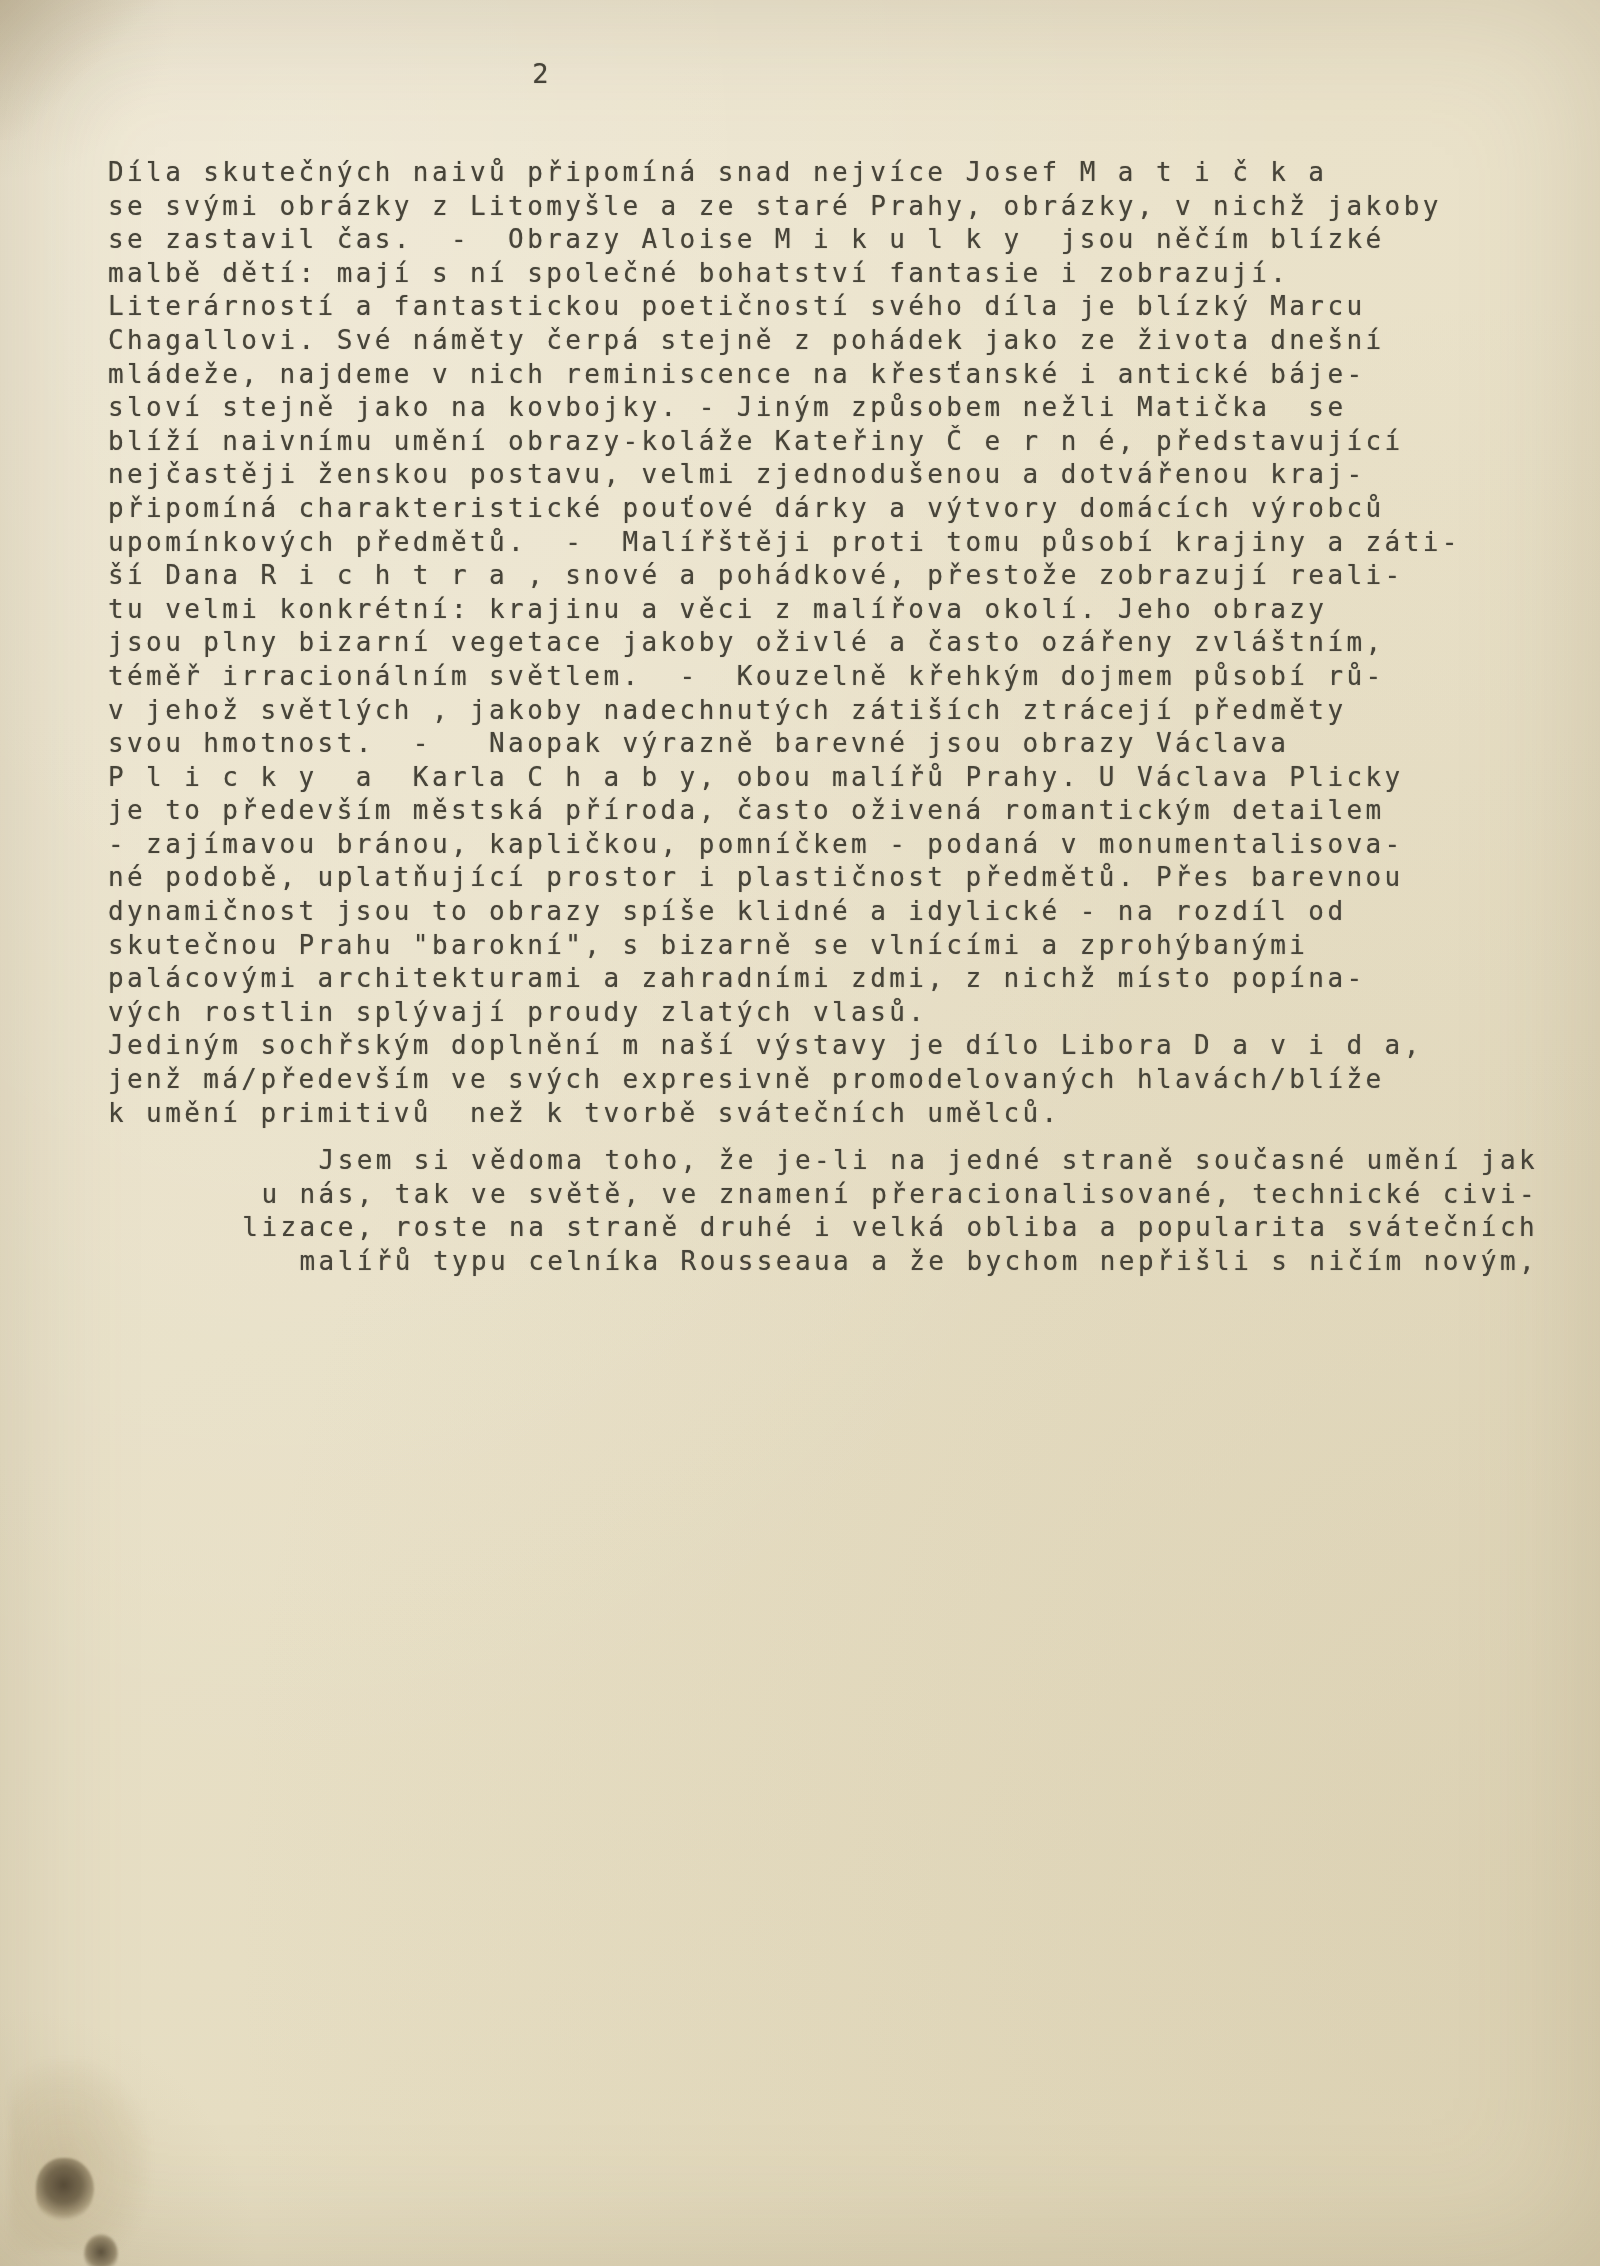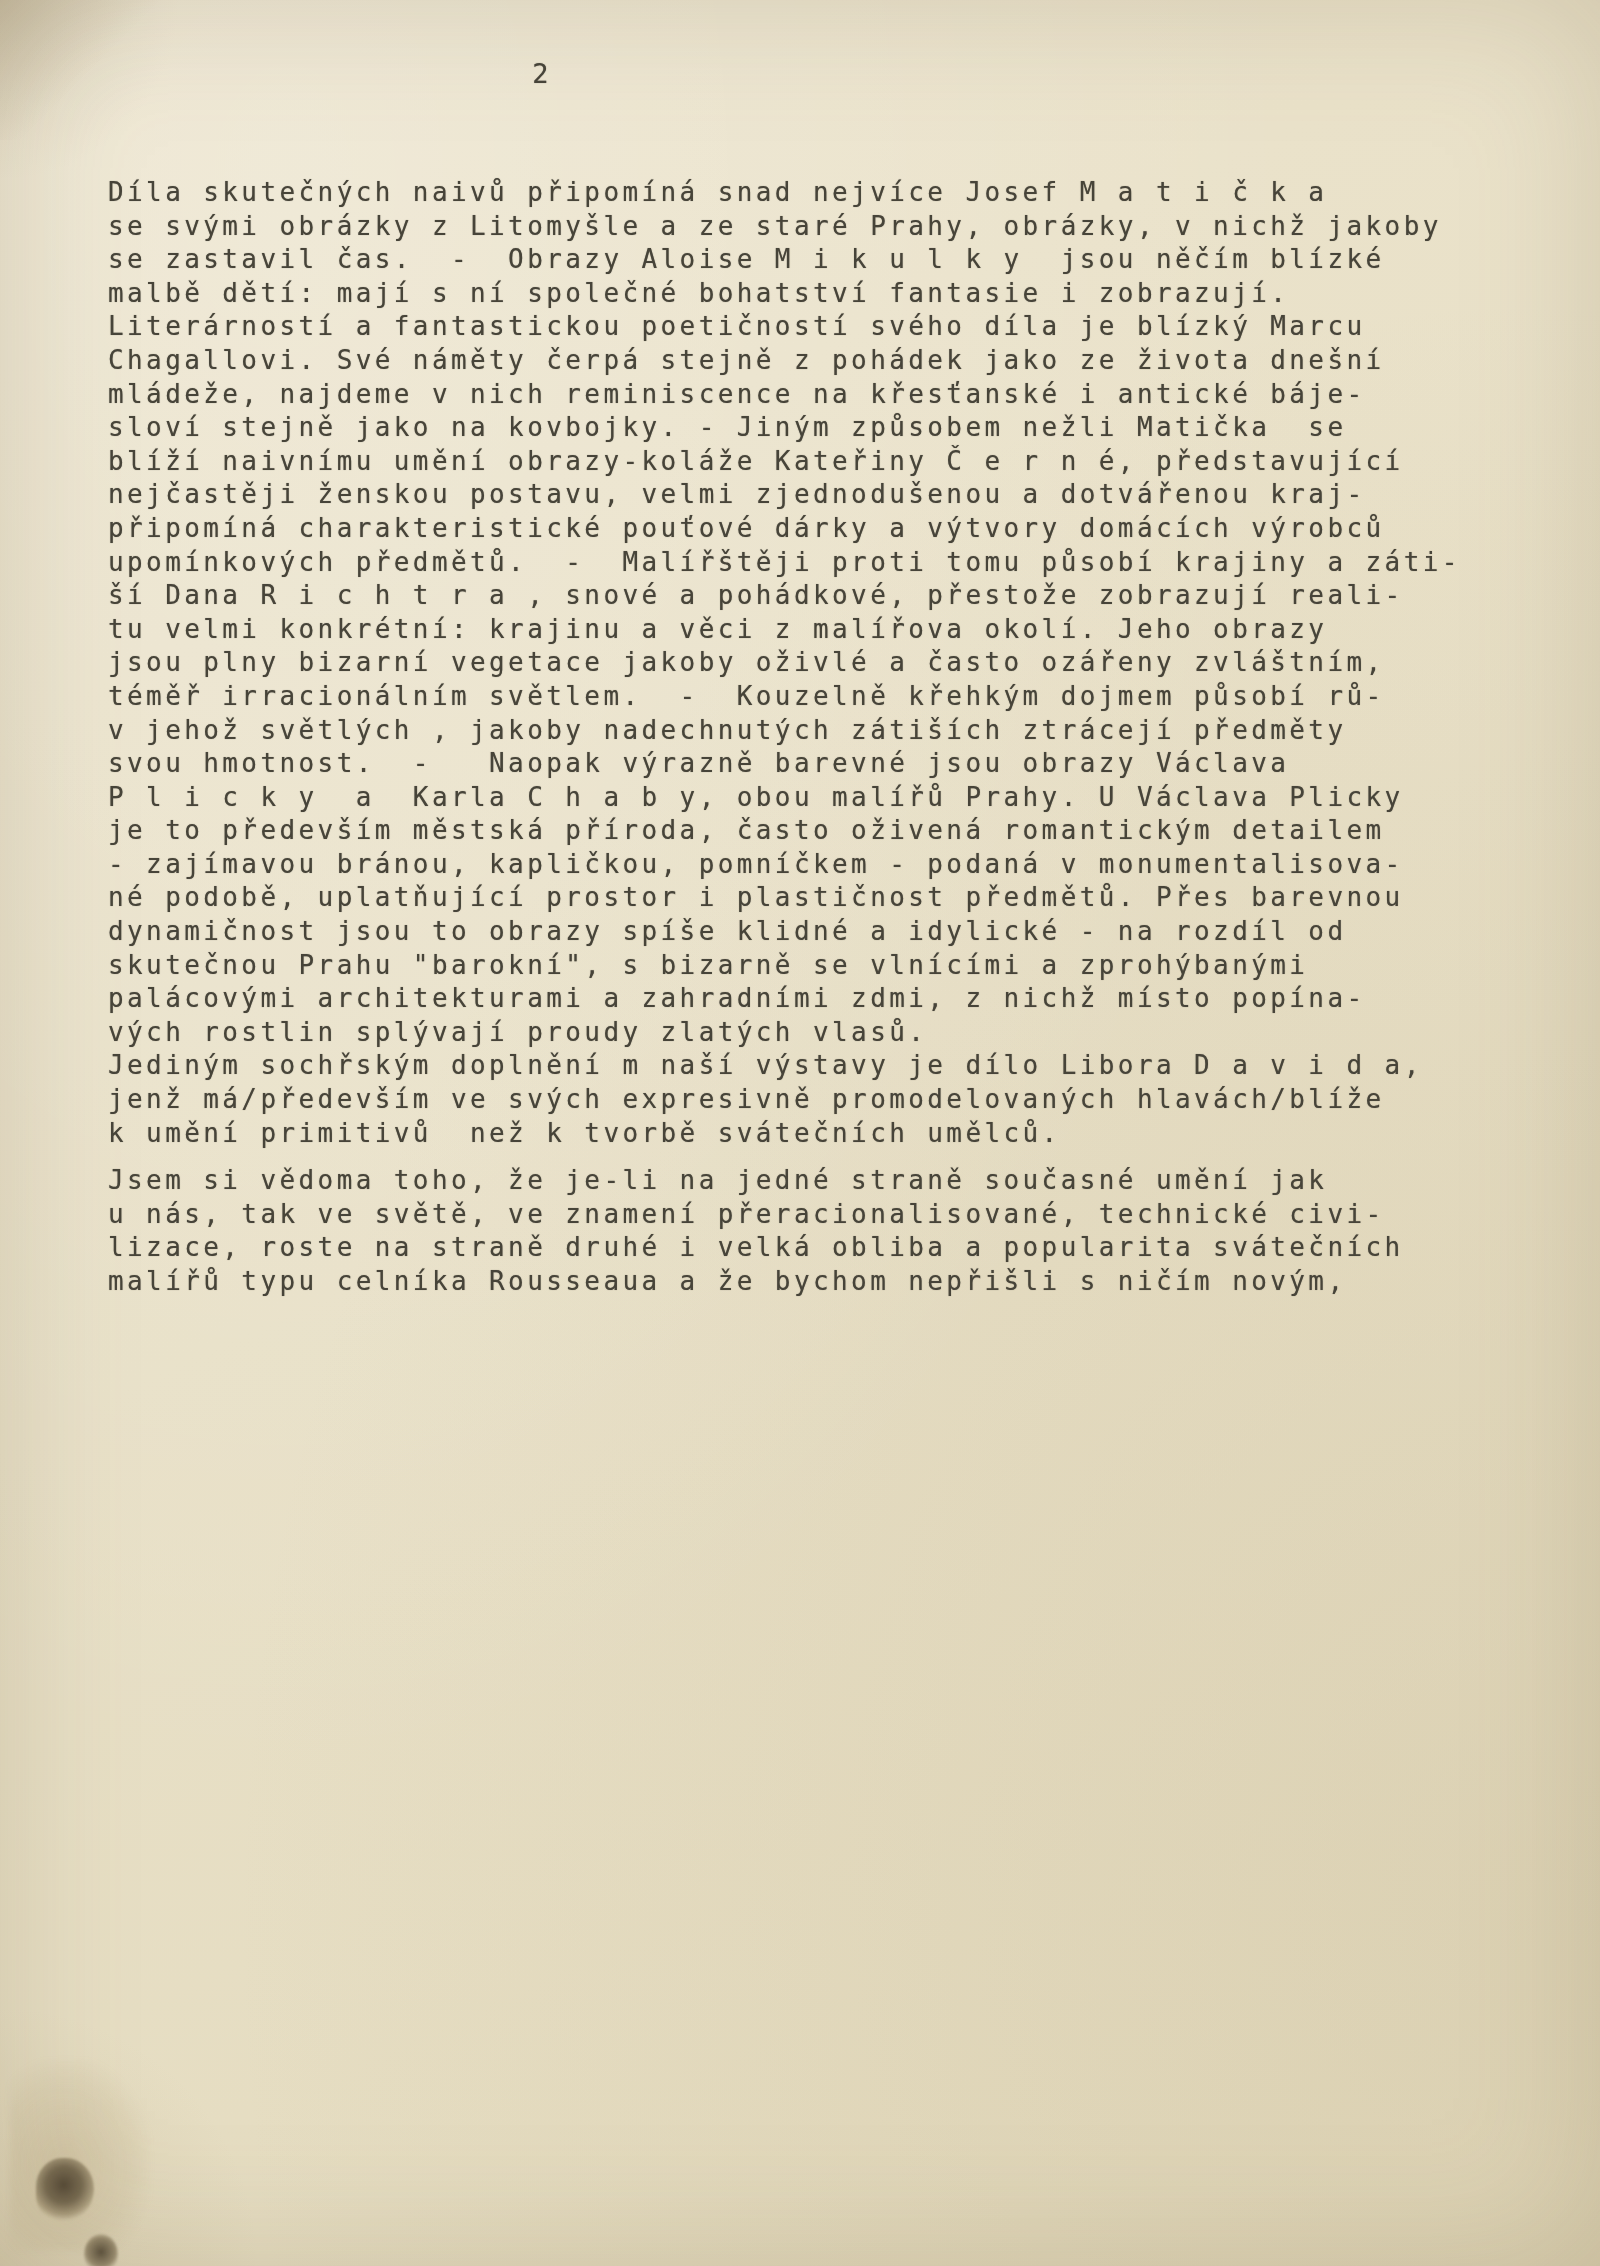--- a/index.html
+++ b/index.html
@@ -32,29 +32,29 @@
     width: 40px;
     text-align: center;
     font-size: 27px;
     letter-spacing: 3px;
     color: #474439;
     text-shadow: 0 0 1px rgba(70,66,56,0.55);
   }
   .text-block {
     position: absolute;
     left: 108px;
-    top: 176px;
+    top: 156px;
     width: 1430px;
     color: #474439;
     font-size: 26px;
     letter-spacing: 3.4px;
     text-shadow: 0 0 1px rgba(70,66,56,0.55);
   }
   .paragraph { margin: 0; }
-  .paragraph + .paragraph { margin-top: 14px; }
+  .paragraph + .paragraph { margin-top: 14px; text-align: right; }
   .line {
     white-space: pre;
     height: 33.6px;
     line-height: 33.6px;
   }
   .stain {
     position: absolute;
     pointer-events: none;
   }
   .stain-large {

